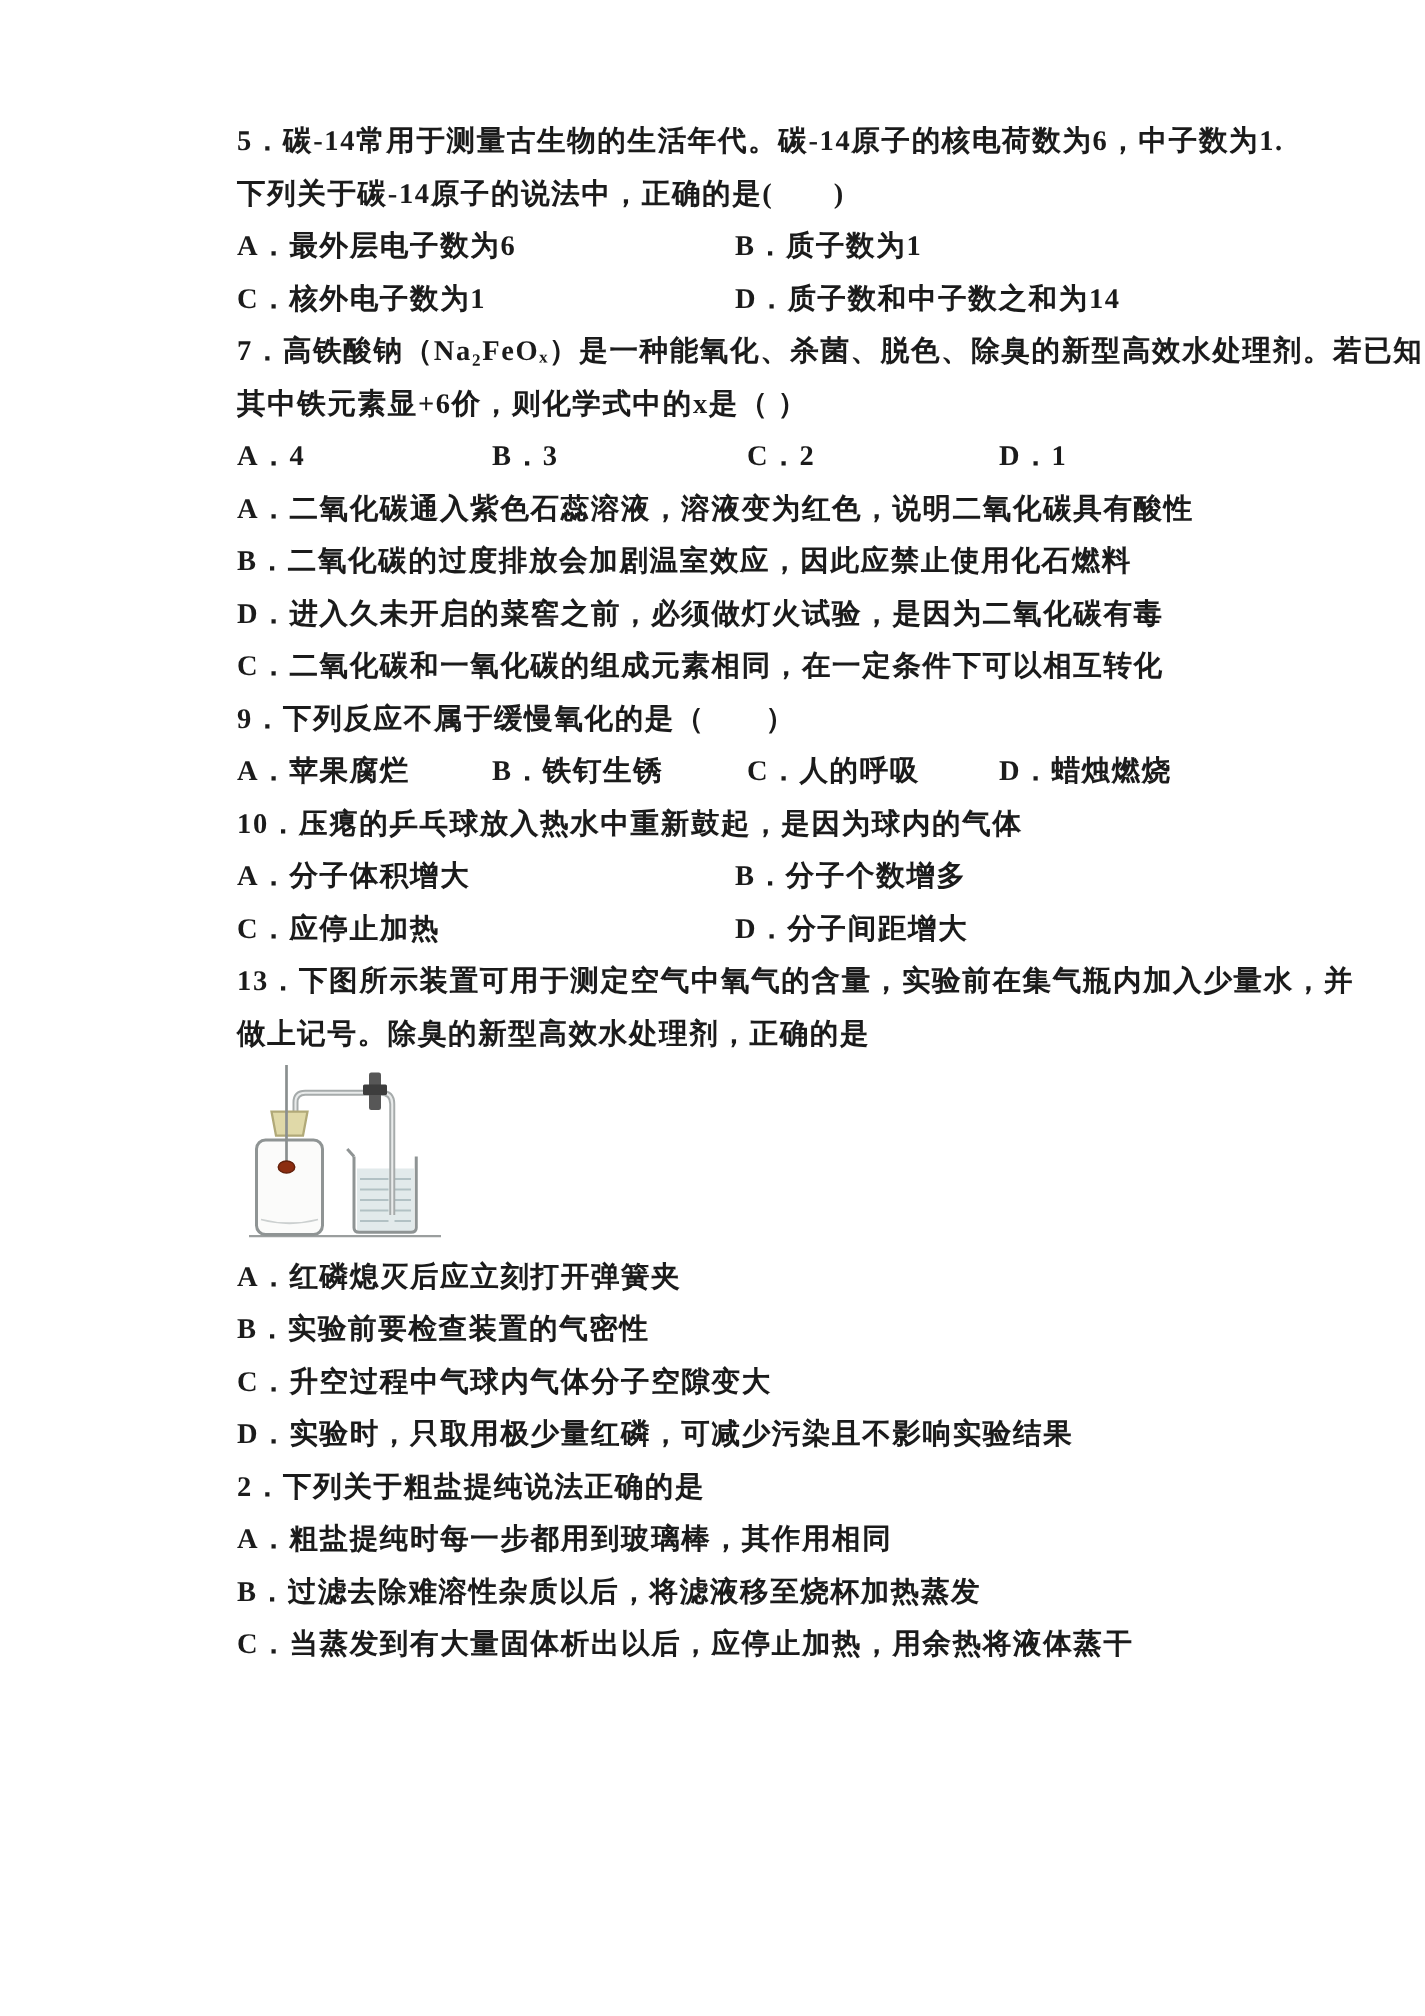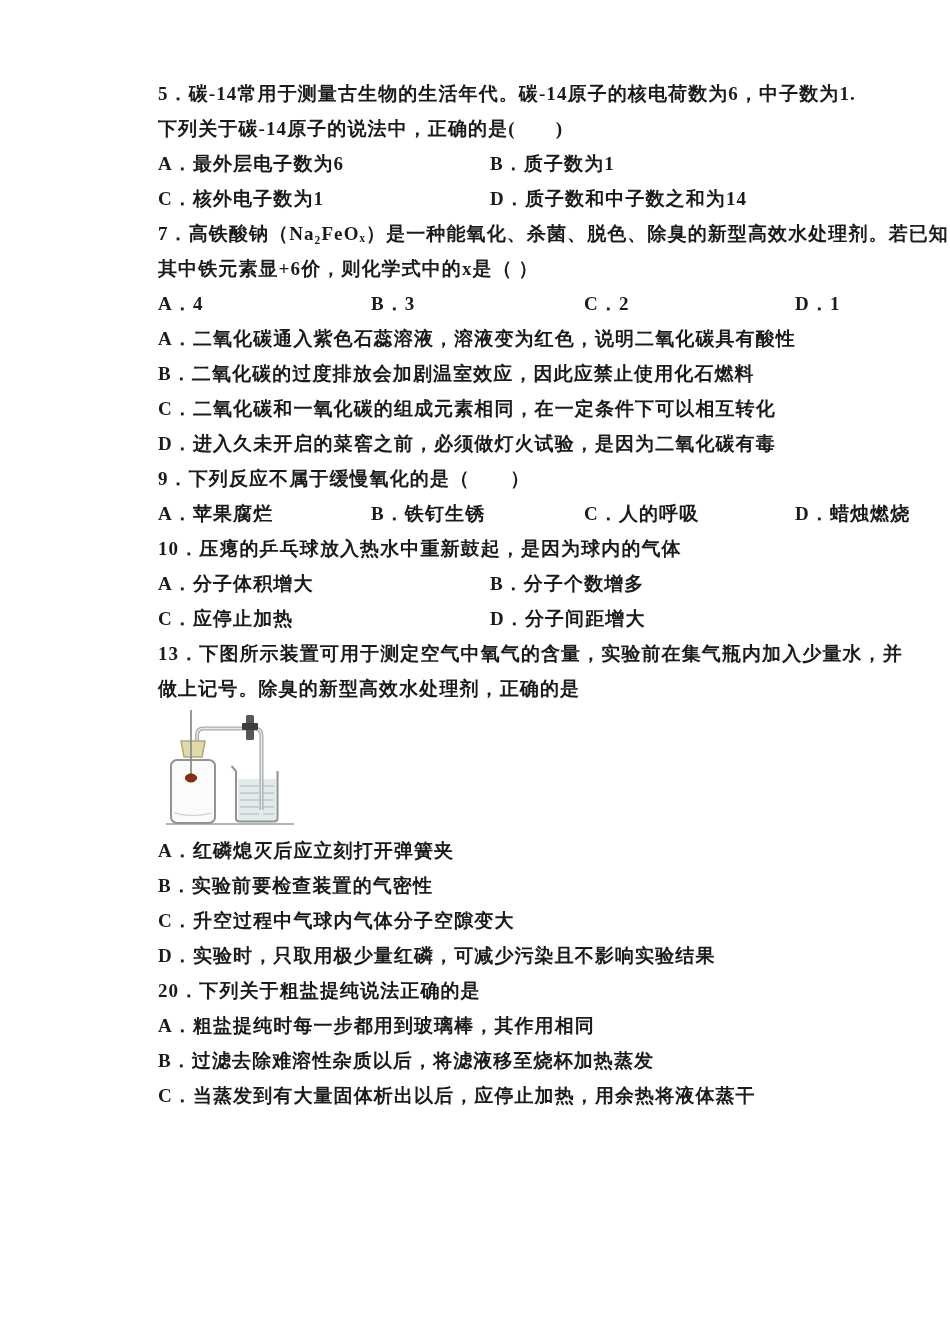--- a/index.html
+++ b/index.html
@@ -21,21 +21,21 @@
   .line {
     height:35px;
     display:flex;
     align-items:center;
     font-size:19px;
     font-weight:bold;
     letter-spacing:1.1px;
     white-space:nowrap;
   }
   .row2 { display:grid; grid-template-columns:332px 1fr; align-items:center; }
-  .row4 { display:grid; grid-template-columns:170px 170px 168px 1fr; align-items:center;gap:43px; }
+  .row4 { display:grid; grid-template-columns:170px 170px 168px 1fr; align-items:center; }
   .row2 > span, .row4 > span { display:block; }
   .diagram-box {
     height:124px;
     margin:1px 0 2px 6px;
   }
 </style>
 </head>
 <body>
 
 <div class="page">
@@ -62,22 +62,22 @@
         <span>A．4</span>
         <span>B．3</span>
         <span>C．2</span>
         <span>D．1</span>
       </div>
     </section>
 
     <section>
       <div class="line">A．二氧化碳通入紫色石蕊溶液，溶液变为红色，说明二氧化碳具有酸性</div>
       <div class="line">B．二氧化碳的过度排放会加剧温室效应，因此应禁止使用化石燃料</div>
+      <div class="line">D．进入久未开启的菜窖之前，必须做灯火试验，是因为二氧化碳有毒</div>
       <div class="line">C．二氧化碳和一氧化碳的组成元素相同，在一定条件下可以相互转化</div>
-      <div class="line">D．进入久未开启的菜窖之前，必须做灯火试验，是因为二氧化碳有毒</div>
     </section>
 
     <section>
       <div class="line">9．下列反应不属于缓慢氧化的是（　　）</div>
       <div class="line row4">
         <span>A．苹果腐烂</span>
         <span>B．铁钉生锈</span>
         <span>C．人的呼吸</span>
         <span>D．蜡烛燃烧</span>
       </div>
@@ -138,20 +138,20 @@
         </svg>
       </div>
 
       <div class="line">A．红磷熄灭后应立刻打开弹簧夹</div>
       <div class="line">B．实验前要检查装置的气密性</div>
       <div class="line">C．升空过程中气球内气体分子空隙变大</div>
       <div class="line">D．实验时，只取用极少量红磷，可减少污染且不影响实验结果</div>
     </section>
 
     <section>
-      <div class="line">20．下列关于粗盐提纯说法正确的是</div>
+      <div class="line">2．下列关于粗盐提纯说法正确的是</div>
       <div class="line">A．粗盐提纯时每一步都用到玻璃棒，其作用相同</div>
       <div class="line">B．过滤去除难溶性杂质以后，将滤液移至烧杯加热蒸发</div>
       <div class="line">C．当蒸发到有大量固体析出以后，应停止加热，用余热将液体蒸干</div>
     </section>
 
   </div>
 </div>
 
 </body></html>

